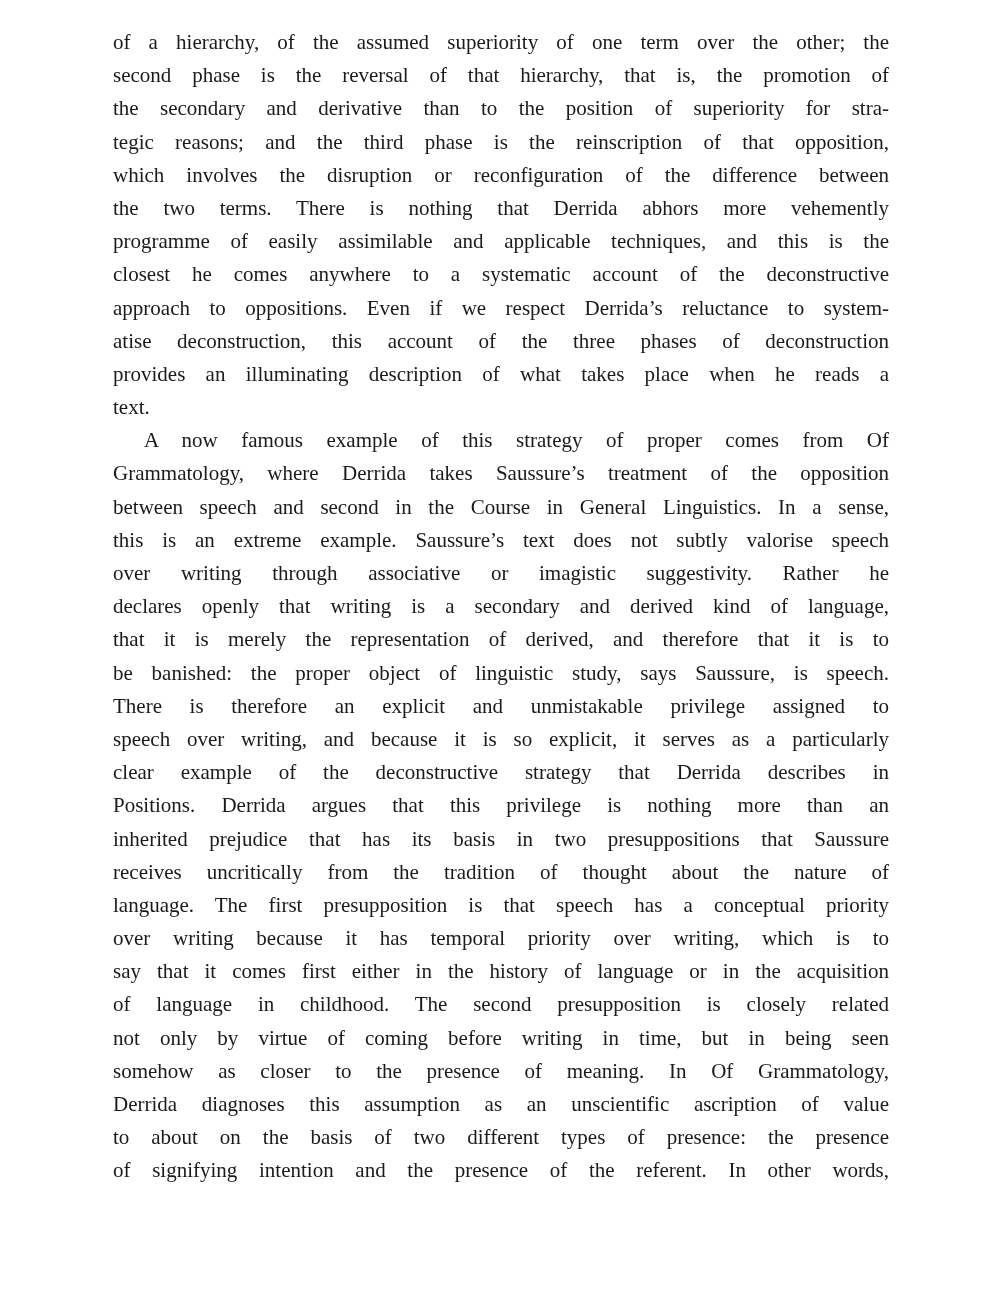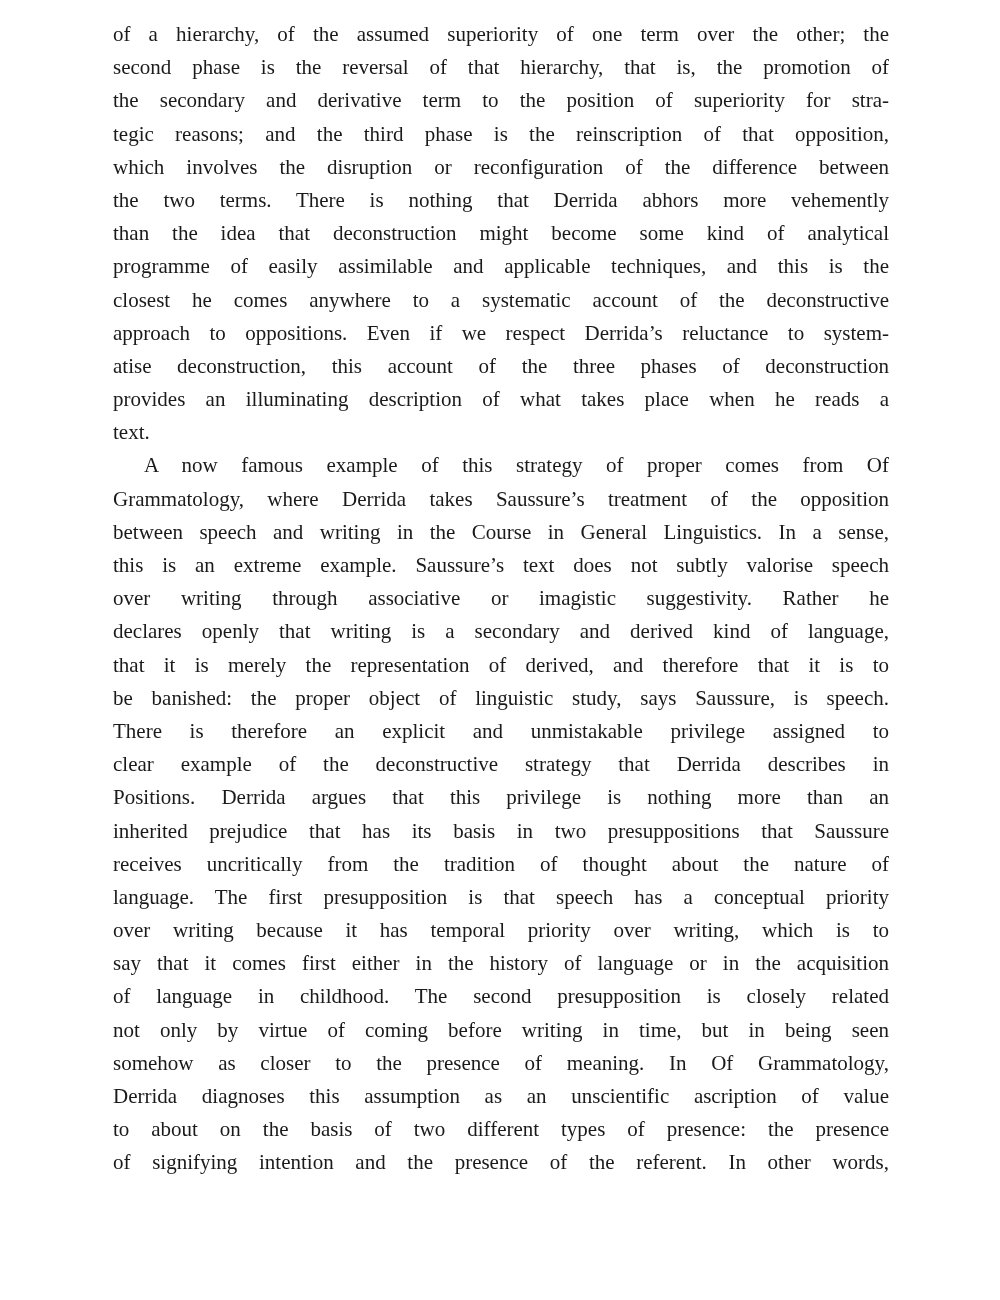--- a/index.html
+++ b/index.html
@@ -31,43 +31,43 @@
     text-align: center;
     text-align-last: left;
   }
   .line.indent { text-indent: 31px; }
   .italic { }
 </style>
 </head>
 <body>
 
 <div class="page" style="background: rgb(255, 255, 255);">
-  <div class="text-block" style="color: rgb(26, 26, 26);">
+  <div class="text-block" style="color: rgb(26, 26, 26); margin-top: 8px;">
       <div class="line"><span class="">of a hierarchy, of the assumed superiority of one term over the other; the</span></div>
       <div class="line"><span class="">second phase is the reversal of that hierarchy, that is, the promotion of</span></div>
-      <div class="line"><span class="">the secondary and derivative term to the position of superiority for stra-</span></div>
+      <div class="line"><span class="">the secondary and derivative than to the position of superiority for stra-</span></div>
       <div class="line"><span class="">tegic reasons; and the third phase is the reinscription of that opposition,</span></div>
       <div class="line"><span class="">which involves the disruption or reconfiguration of the difference between</span></div>
       <div class="line"><span class="">the two terms. There is nothing that Derrida abhors more vehemently</span></div>
-      <div class="line"><span class="">than the idea that deconstruction might become some kind of analytical</span></div>
       <div class="line"><span class="">programme of easily assimilable and applicable techniques, and this is the</span></div>
       <div class="line"><span class="">closest he comes anywhere to a systematic account of the deconstructive</span></div>
       <div class="line"><span class="">approach to oppositions. Even if we respect Derrida’s reluctance to system-</span></div>
       <div class="line"><span class="">atise deconstruction, this account of the three phases of deconstruction</span></div>
       <div class="line"><span class="">provides an illuminating description of what takes place when he reads a</span></div>
       <div class="line no-just"><span class="">text.</span></div>
       <div class="line indent"><span class="">A now famous example of this strategy of proper comes from </span><span class="italic">Of</span></div>
       <div class="line"><span class="italic">Grammatology,</span><span class=""> where Derrida takes Saussure’s treatment of the opposition</span></div>
-      <div class="line"><span class="">between speech and writing in the </span><span class="italic">Course in General Linguistics</span><span class="">. In a sense,</span></div>
+      <div class="line"><span class="">between speech and second in the </span><span class="italic">Course in General Linguistics</span><span class="">. In a sense,</span></div>
       <div class="line"><span class="">this is an extreme example. Saussure’s text does not subtly valorise speech</span></div>
       <div class="line"><span class="">over writing through associative or imagistic suggestivity. Rather he</span></div>
       <div class="line"><span class="">declares openly that writing is a secondary and derived kind of language,</span></div>
       <div class="line"><span class="">that it is merely the representation of derived, and therefore that it is to</span></div>
       <div class="line"><span class="">be banished: the proper object of linguistic study, says Saussure, is speech.</span></div>
       <div class="line"><span class="">There is therefore an explicit and unmistakable privilege assigned to</span></div>
+      <div class="line"><span class="">speech over writing, and because it is so explicit, it serves as a particularly</span></div>
       <div class="line"><span class="">clear example of the deconstructive strategy that Derrida describes in</span></div>
       <div class="line"><span class="italic">Positions</span><span class="">. Derrida argues that this privilege is nothing more than an</span></div>
       <div class="line"><span class="">inherited prejudice that has its basis in two presuppositions that Saussure</span></div>
       <div class="line"><span class="">receives uncritically from the tradition of thought about the nature of</span></div>
       <div class="line"><span class="">language. The first presupposition is that speech has a conceptual priority</span></div>
       <div class="line"><span class="">over writing because it has temporal priority over writing, which is to</span></div>
       <div class="line"><span class="">say that it comes first either in the history of language or in the acquisition</span></div>
       <div class="line"><span class="">of language in childhood. The second presupposition is closely related</span></div>
       <div class="line"><span class="">not only by virtue of coming before writing in time, but in being seen</span></div>
       <div class="line"><span class="">somehow as closer to the presence of meaning. In </span><span class="italic">Of Grammatology</span><span class="">,</span></div>

